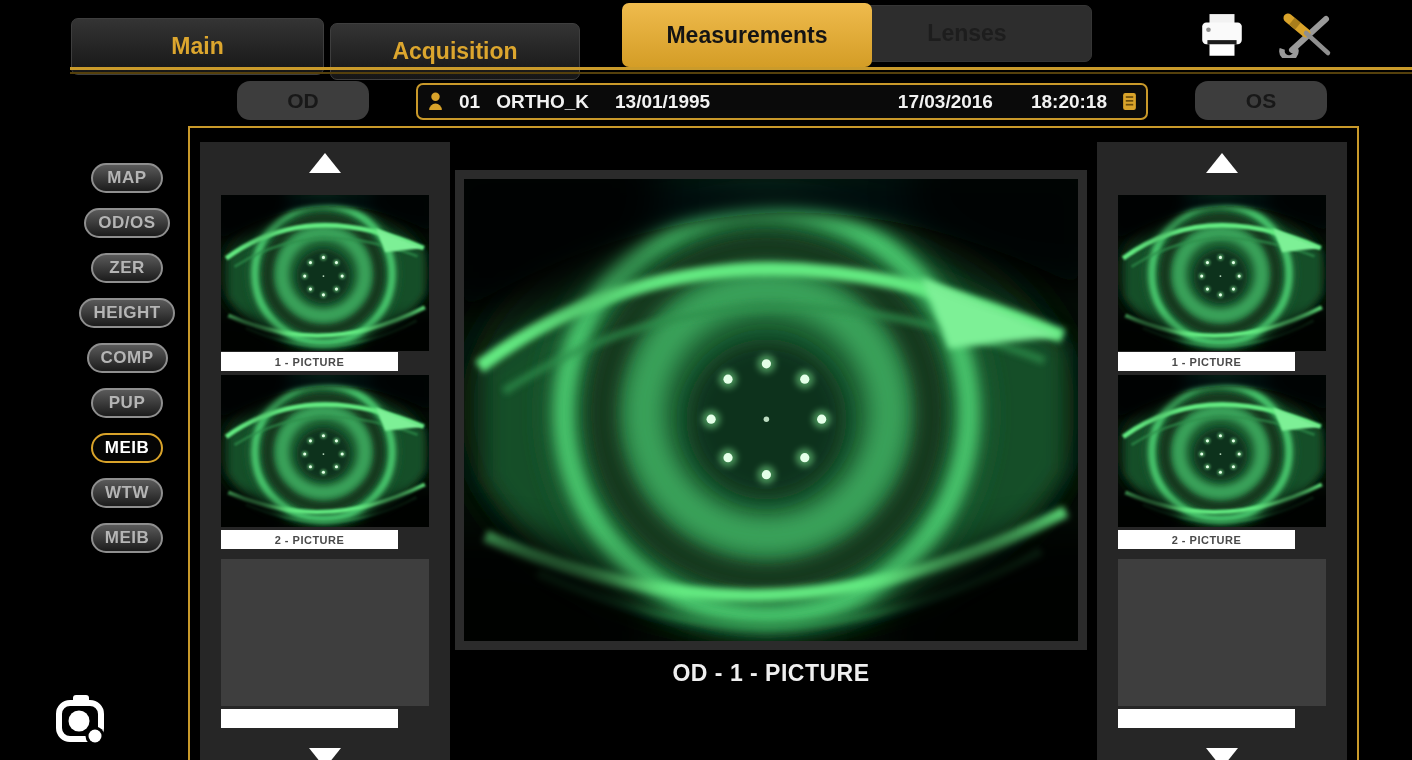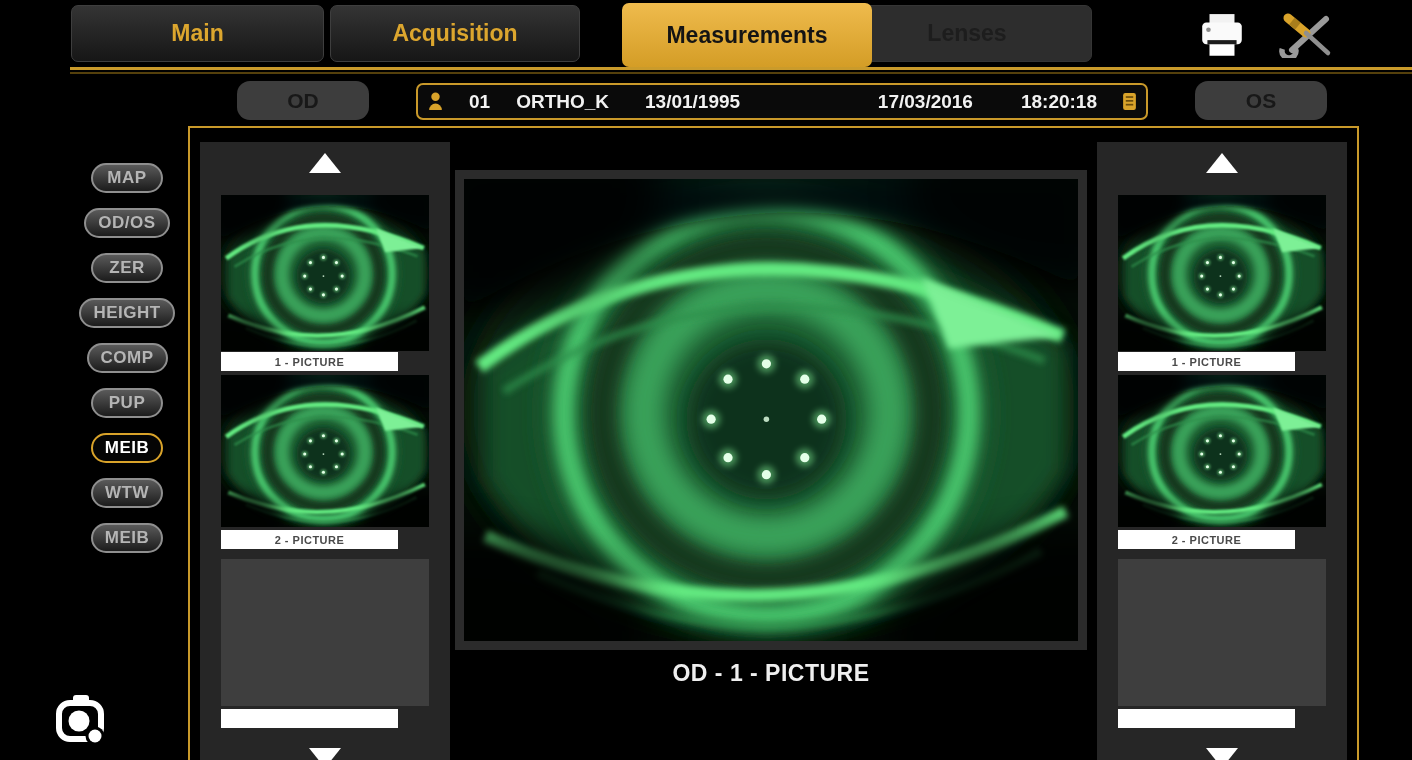--- a/index.html
+++ b/index.html
@@ -7,39 +7,39 @@
          font-family:"Liberation Sans",sans-serif;}
 
   
   .tab{position:absolute;top:5px;height:57px;border-radius:7px;
        background:linear-gradient(#343434,#161616);border:1px solid #3e3e3e;
        color:#DCA62E;font-weight:bold;font-size:23px;
        display:flex;align-items:center;justify-content:center;cursor:pointer;box-sizing:border-box;}
   .tab.active{top:3px;height:64px;background:linear-gradient(#EFBB4D,#D49D26);
        color:#141414;border:none;z-index:4;}
   .tab.disabled{background:#2d2d2d;color:#1d1d1d;border:1px solid #353535;}
-  #tab-main{left:71px;width:253px;}
-  #tab-acquisition{left:330px;width:250px;}
+  #tab-main{left:71px;width:253px;margin-top:13px;}
+  #tab-acquisition{left:330px;width:250px;margin-top:18px;}
   #tab-measurements{left:586px;width:250px;margin-left:36px;}
   #tab-lenses{left:842px;width:250px;}
   .tabline1{position:absolute;top:67px;left:70px;width:1342px;height:3px;background:#CA9B2B;z-index:2;}
   .tabline2{position:absolute;top:72px;left:70px;width:1342px;height:2px;background:#55400c;z-index:2;}
 
   .icon-btn{position:absolute;top:12px;cursor:pointer;}
   #printer-btn{left:1197px;width:50px;height:46px;}
   #tools-btn{left:1276px;width:62px;height:46px;}
 
   
   .eye-side-btn{position:absolute;top:81px;width:132px;height:39px;background:#3d3d3d;
        border-radius:13px;color:#181818;font-size:21px;font-weight:bold;
        display:flex;align-items:center;justify-content:center;cursor:pointer;}
   #od-btn{left:237px;} #os-btn{left:1195px;}
   .patient-box{position:absolute;left:416px;top:83px;width:732px;height:37px;
        border:2px solid #C9992A;border-radius:7px;background:#0a0a0a;
-       display:flex;align-items:center;gap:26px;padding:0 10px;box-sizing:border-box;
+       display:flex;align-items:center;gap:16px;padding:0 10px;box-sizing:border-box;
        color:#f2f2f2;font-weight:bold;font-size:19px;cursor:pointer;}
   .patient-box .spacer{flex:1;}
   .patient-box .birth{margin-left:10px;text-align:center;}
   .patient-box .time{margin-left:22px;}
 
   
   .main-panel{position:absolute;left:188px;top:126px;width:1171px;height:660px;
        border:2px solid #C9992A;background:#000;box-sizing:border-box;}
 
   

